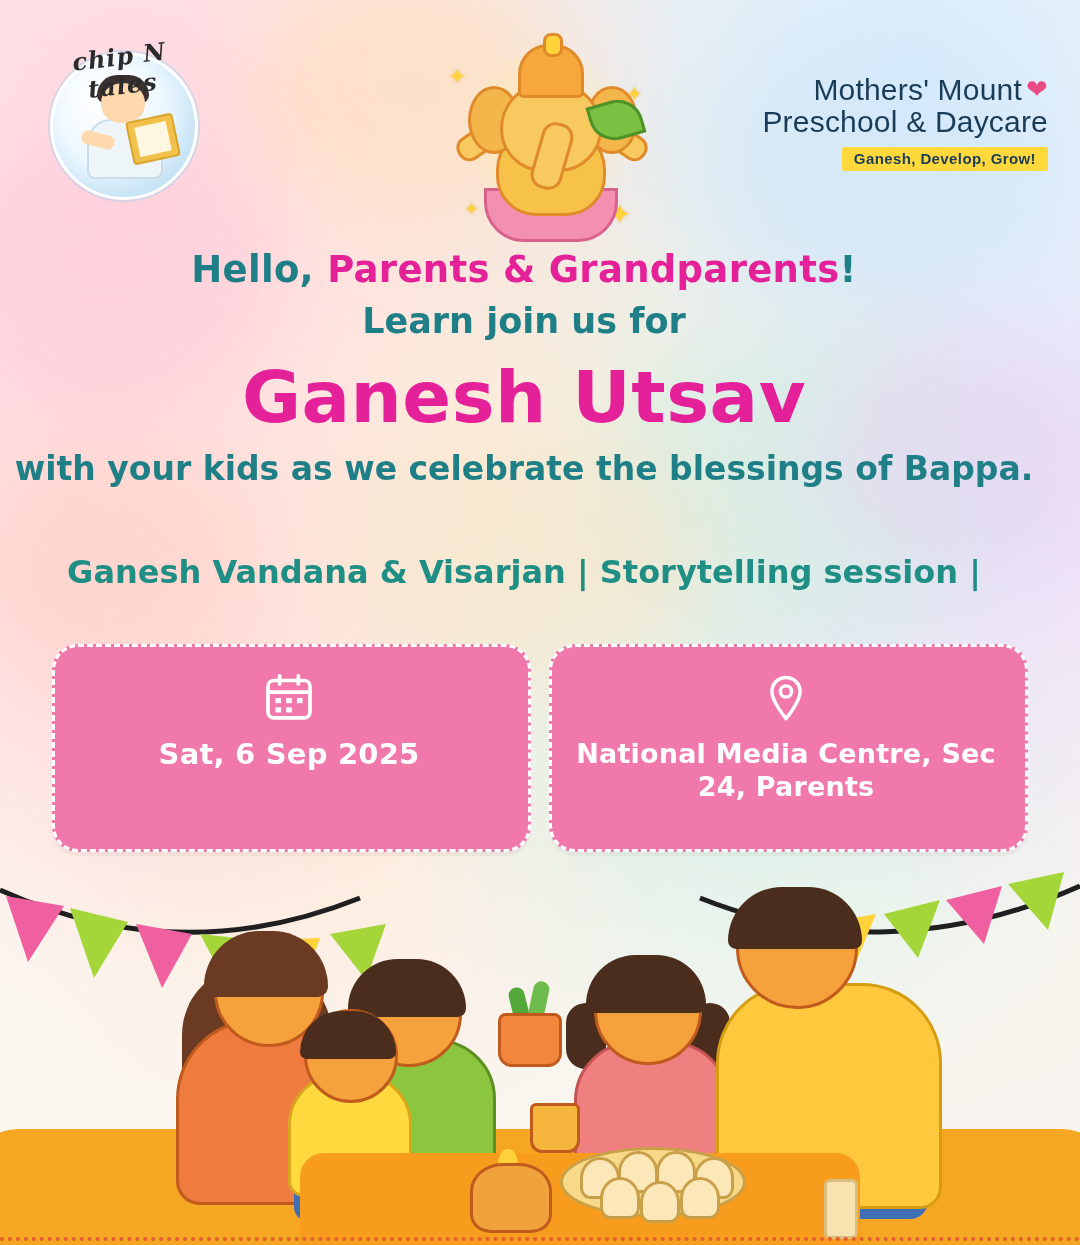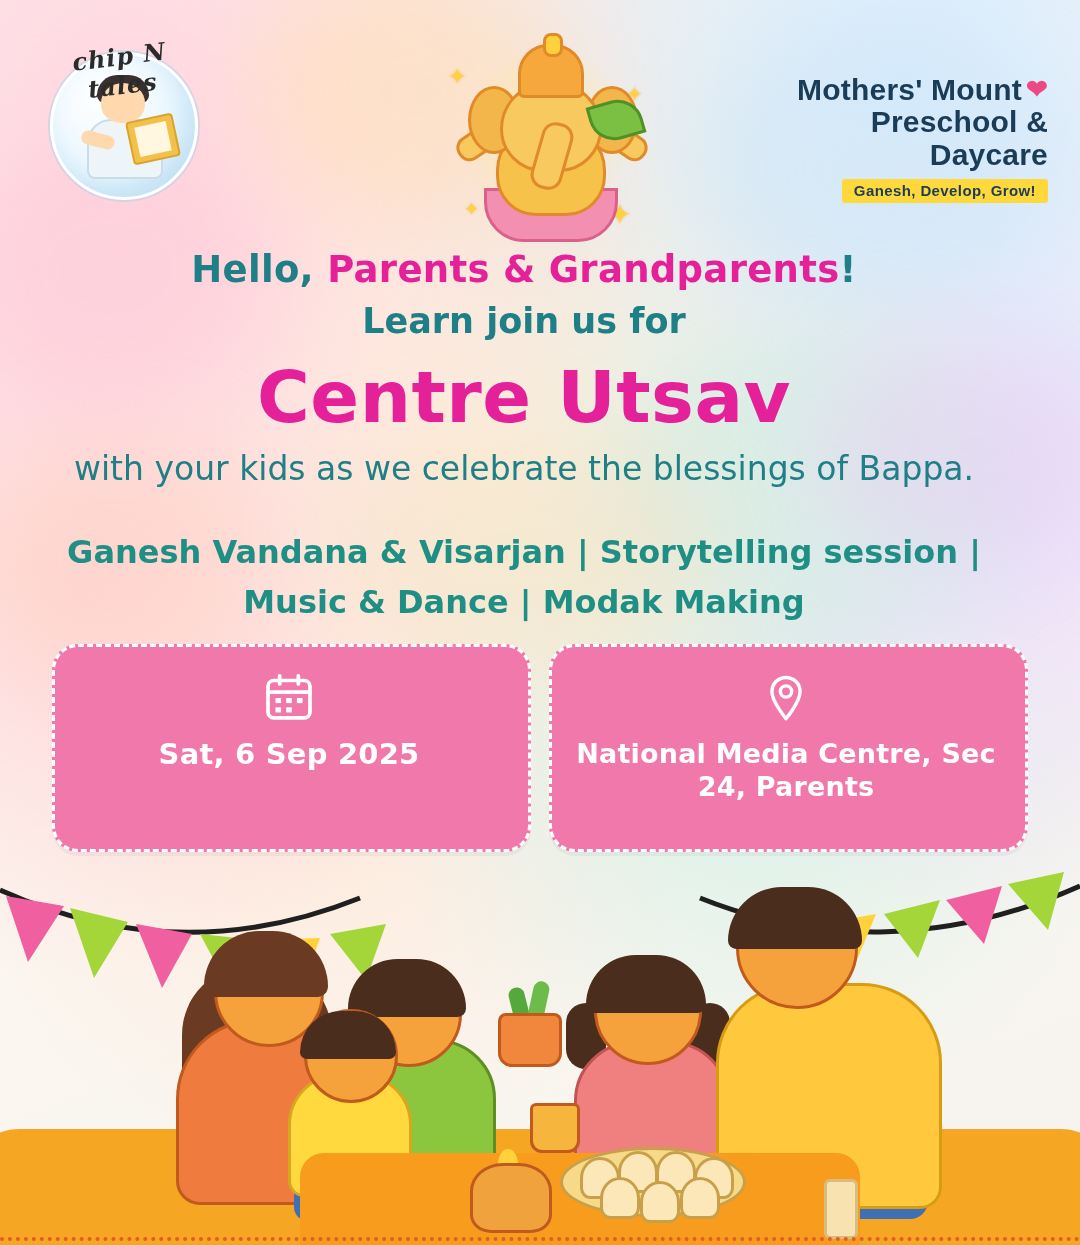--- a/index.html
+++ b/index.html
@@ -105,21 +105,21 @@
   }
 
   .school-logo {
     position: absolute;
     right: 32px; top: 74px;
     width: 300px;
     text-align: right;
   }
   .school-name {
     font-family: "Liberation Sans", sans-serif;
-    font-weight: bold;
+    font-weight: normal;
     font-size: 30px;
     line-height: 1.08;
     color: #1b3c57;
     letter-spacing: .2px;
   }
   .heart-icon {
     display: inline-block;
     position: relative;
     top: -2px;
     margin-left: 4px;
@@ -254,25 +254,25 @@
   .title-main {
     margin-top: 14px;
     font-size: 72px;
     font-weight: bold;
     color: #e5219a;
     letter-spacing: .5px;
   }
   .line-with {
     margin-top: 10px;
     font-size: 33px;
-    font-weight: normal;
+    font-weight: bold;
     color: #1f7f86;
   }
   .activities {
-    margin-top: 40px;
+    margin-top: 60px;
     font-size: 32px;
     font-weight: bold;
     color: #1f8f86;
     line-height: 1.55;
   }
 
   
   .cards {
     position: absolute;
     left: 52px; top: 644px;
@@ -444,25 +444,24 @@
     </div>
     <div class="school-name">Preschool &amp; Daycare</div>
     <div class="school-tagline">Ganesh, Develop, Grow!</div>
   </div>
 
   <div class="copy">
     <div class="line-hello">
       <span>Hello, </span><span class="pink">Parents &amp; Grandparents</span><span>!</span>
     </div>
     <div class="line-join">Learn join us for</div>
-    <div class="title-main">Centre Utsav</div>
+    <div class="title-main">Ganesh Utsav</div>
     <div class="line-with">with your kids as we celebrate the blessings of Bappa.</div>
     <div class="activities">
       <div>Ganesh Vandana &amp; Visarjan | Storytelling session |</div>
-      <div>Music &amp; Dance | Modak Making</div>
     </div>
   </div>
 
   <div class="cards">
 
     <div class="card">
       <div class="card-icon">
         <svg width="56" height="56" viewBox="0 0 24 24" fill="none" stroke="#ffffff" stroke-width="1.6" stroke-linecap="round" stroke-linejoin="round">
           <rect x="3" y="4.5" width="18" height="16" rx="2.5"></rect>
           <line x1="3" y1="9.5" x2="21" y2="9.5"></line>

